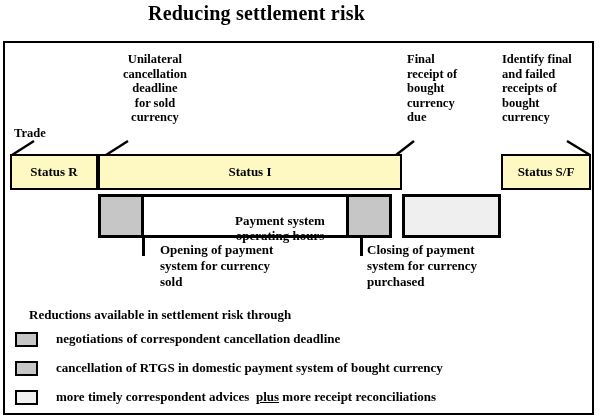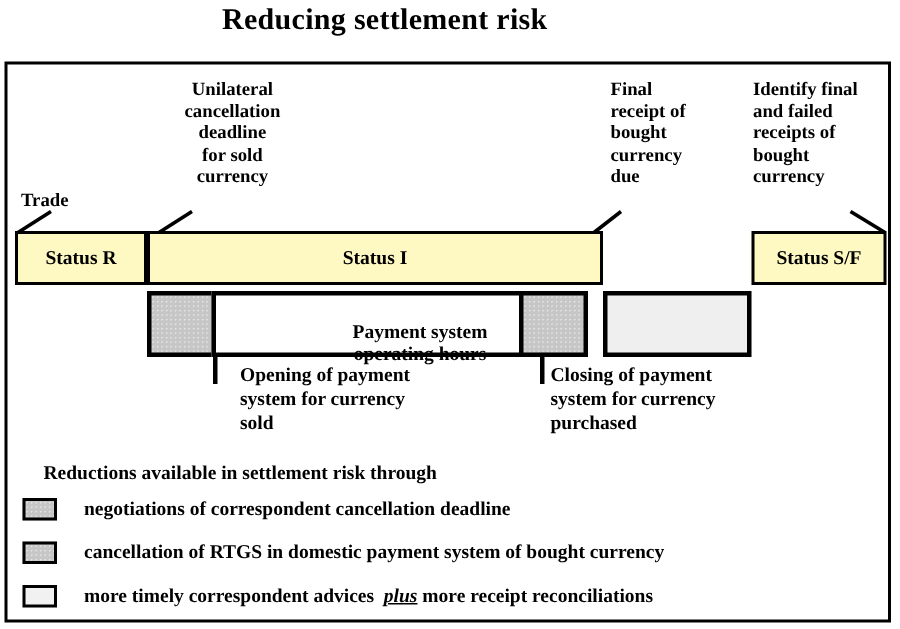--- a/index.html
+++ b/index.html
@@ -84,21 +84,21 @@
     flex:0 0 auto;
   }
   .swatch.gray{
     background:#c6c6c6;
     background-image:
       radial-gradient(circle at 1px 1px, rgba(255,255,255,.55) 0.6px, transparent 0.7px);
     background-size:3px 3px;
   }
   .swatch.light{background:#f1f1f1;}
   .legend-text{font-size:13px;font-weight:bold;white-space:pre;}
-  .u{text-decoration:underline;font-style:italic;}
+  .u{text-decoration:underline;}
 </style>
 </head>
 <body>
 
 <div id="page-title">Reducing settlement risk</div>
 
 <div id="diagram-frame">
 
   <div class="callout" style="left:9px; top:83px;">Trade</div>
 

